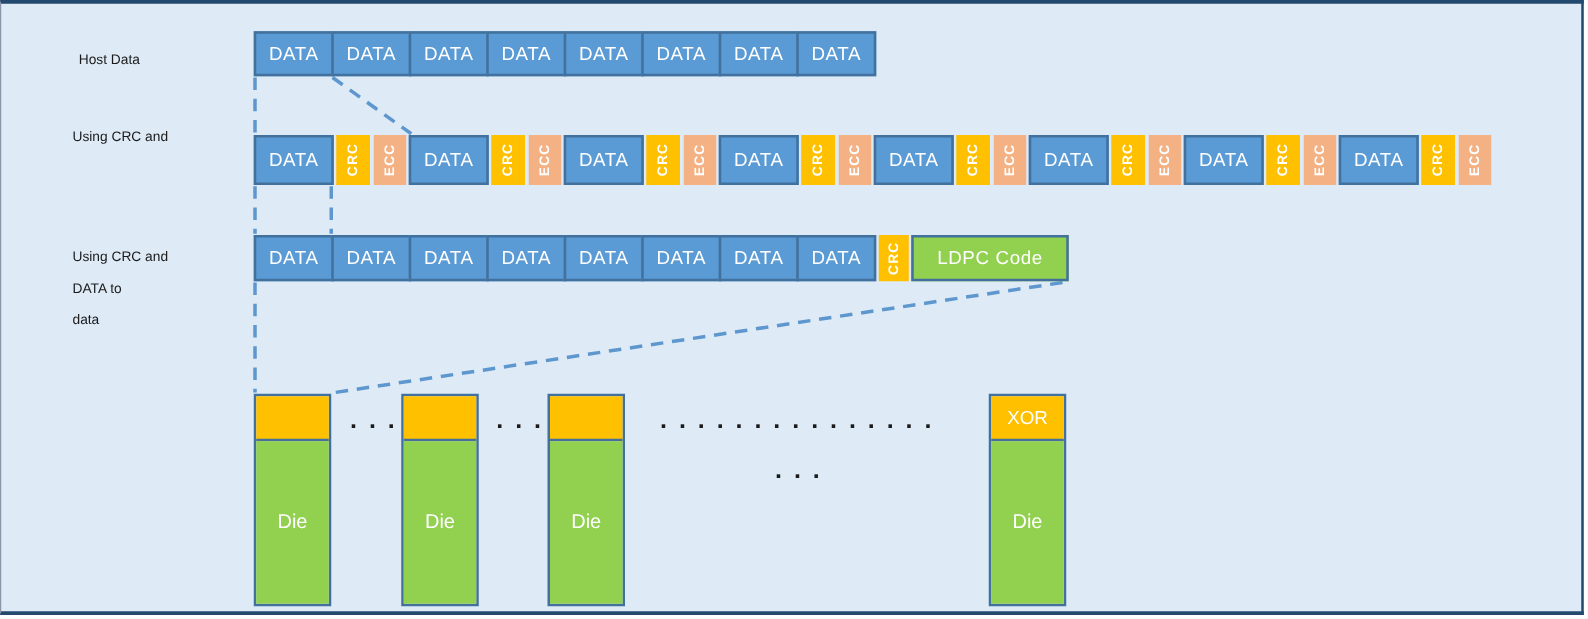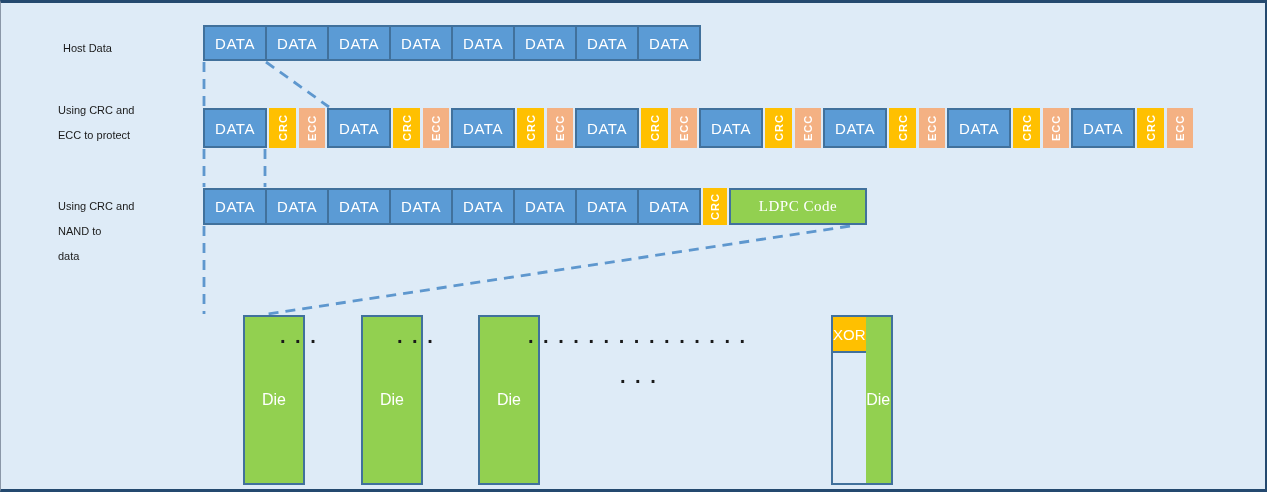--- a/index.html
+++ b/index.html
@@ -39,27 +39,27 @@
   .grp .data{margin-right:2px;}
   .vblk{
     box-sizing:border-box;display:flex;align-items:center;justify-content:center;
     color:#fff;font-size:11px;font-weight:bold;letter-spacing:1px;
     writing-mode:vertical-rl;transform:rotate(180deg);
   }
   .crc{width:27px;background:var(--orange);margin-right:3px;}
   .ecc{width:26px;background:var(--peach);margin-right:2px;}
   #row-nand .crc{width:24px;margin-left:2px;margin-right:2px;}
   .ldpc{
-    width:138px;background:var(--green);border:2px solid var(--edge);font-family:Liberation Serif, serif;
+    width:126px;background:var(--green);border:2px solid var(--edge);
   }
 
   .die{
     position:absolute;top:312px;width:62px;height:170px;
     box-sizing:border-box;border:2px solid var(--edge);
-    display:flex;flex-direction:row;margin-left:40px;
+    display:flex;flex-direction:column;
   }
   .die-head{
     height:34px;background:var(--orange);border-bottom:2px solid var(--edge);
     display:flex;align-items:center;justify-content:center;
     color:#fff;font-size:15px;flex:0 0 auto;
   }
   .die-body{
     flex:1;background:var(--green);
     display:flex;align-items:center;justify-content:center;
     color:#fff;font-size:16px;
@@ -90,26 +90,25 @@
     <path d="M203 223 V311"></path>
     <path d="M849 223 L267 311"></path>
   </svg>
 
   <div class="label" id="host-label">
     <span>Host Data</span>
   </div>
 
   <div class="label" id="ddr-label">
     <span>Using CRC and</span>
-    <span>ECC to protect</span>
   </div>
 
   <div class="label" id="nand-label">
     <span>Using CRC and</span>
-    <span>NAND to</span>
+    <span>DATA to</span>
     <span>data</span>
   </div>
 
   <div class="row" id="row-host">
       <div class="blk data">DATA</div>
       <div class="blk data">DATA</div>
       <div class="blk data">DATA</div>
       <div class="blk data">DATA</div>
       <div class="blk data">DATA</div>
       <div class="blk data">DATA</div>

